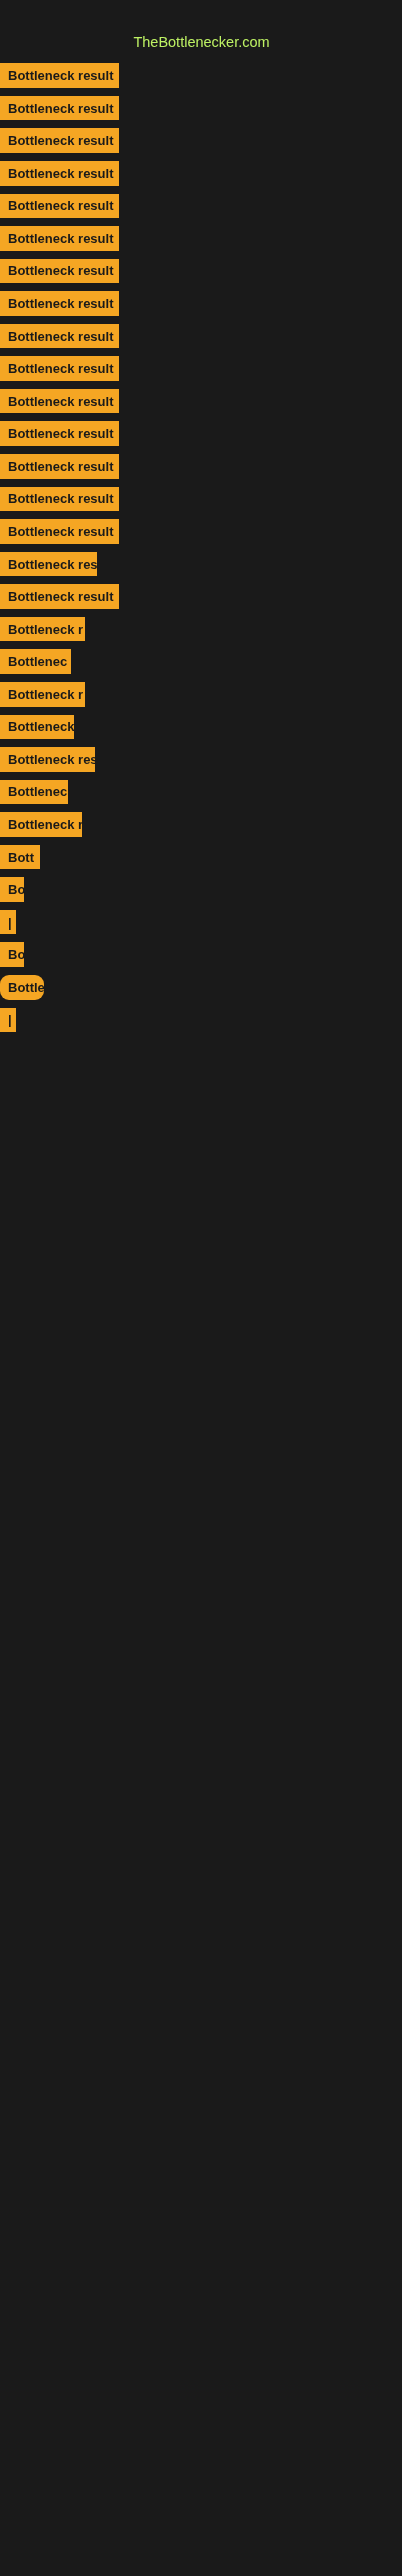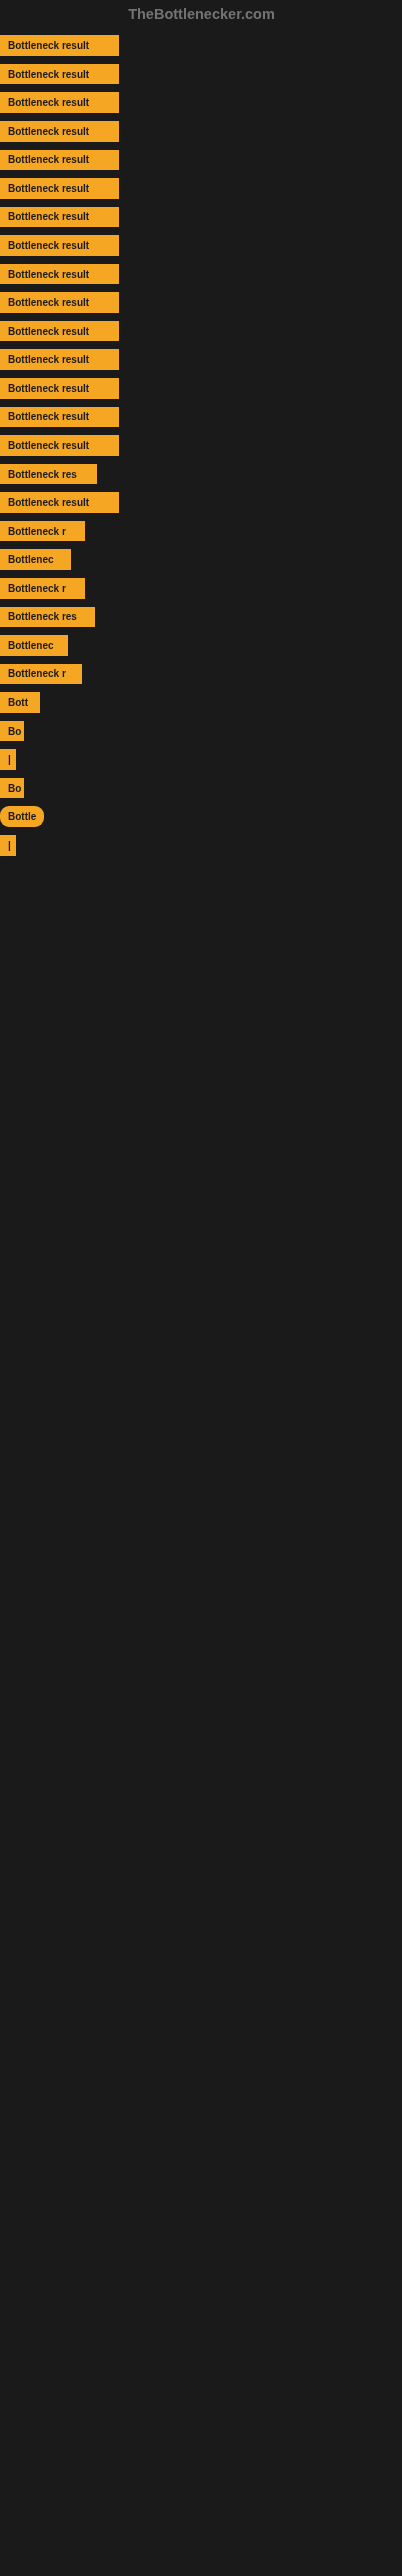--- a/index.html
+++ b/index.html
@@ -11,37 +11,38 @@
     body {
       width: 403px;
       min-height: 2576px;
       background-color: #1a1a1a;
       font-family: Arial, sans-serif;
       position: relative;
     }
 
     .site-title {
       text-align: center;
-      color: #737373;
+      color: #bef264;
       font-size: 14.5px;
       padding: 6.4px 0 9.7px 0;
-      font-weight: bold;
+      font-weight: normal;
+      margin-top: 28px;
     }
 
     .bottleneck-item {
       display: flex;
       align-items: center;
       margin-bottom: 1.6px;
       padding: 3.2px 0;
     }
 
     .bottleneck-label {
       background-color: #f5a623;
       color: #1a1a1a;
-      font-size: 10px;
+      font-size: 13px;
       font-weight: bold;
       padding: 4.8px 8px;
       white-space: nowrap;
       overflow: hidden;
     }
 
     .items-wrapper {
       padding: 0 0 16px 0;
     }
 
@@ -107,20 +108,23 @@
     <div class="bottleneck-item">
       <div class="bottleneck-label" style="width: 85px; min-width: 85px; max-width: 85px;">Bottleneck r</div>
     </div>
     <div class="bottleneck-item">
       <div class="bottleneck-label" style="width: 71px; min-width: 71px; max-width: 71px;">Bottlenec</div>
     </div>
     <div class="bottleneck-item">
       <div class="bottleneck-label" style="width: 85px; min-width: 85px; max-width: 85px;">Bottleneck r</div>
     </div>
     <div class="bottleneck-item">
+      <div class="bottleneck-label" style="width: 74px; min-width: 74px; max-width: 74px;">Bottleneck</div>
+    </div>
+    <div class="bottleneck-item">
       <div class="bottleneck-label" style="width: 95px; min-width: 95px; max-width: 95px;">Bottleneck res</div>
     </div>
     <div class="bottleneck-item">
       <div class="bottleneck-label" style="width: 68px; min-width: 68px; max-width: 68px;">Bottlenec</div>
     </div>
     <div class="bottleneck-item">
       <div class="bottleneck-label" style="width: 82px; min-width: 82px; max-width: 82px;">Bottleneck r</div>
     </div>
     <div class="bottleneck-item">
       <div class="bottleneck-label" style="width: 40px; min-width: 40px; max-width: 40px;">Bott</div>

